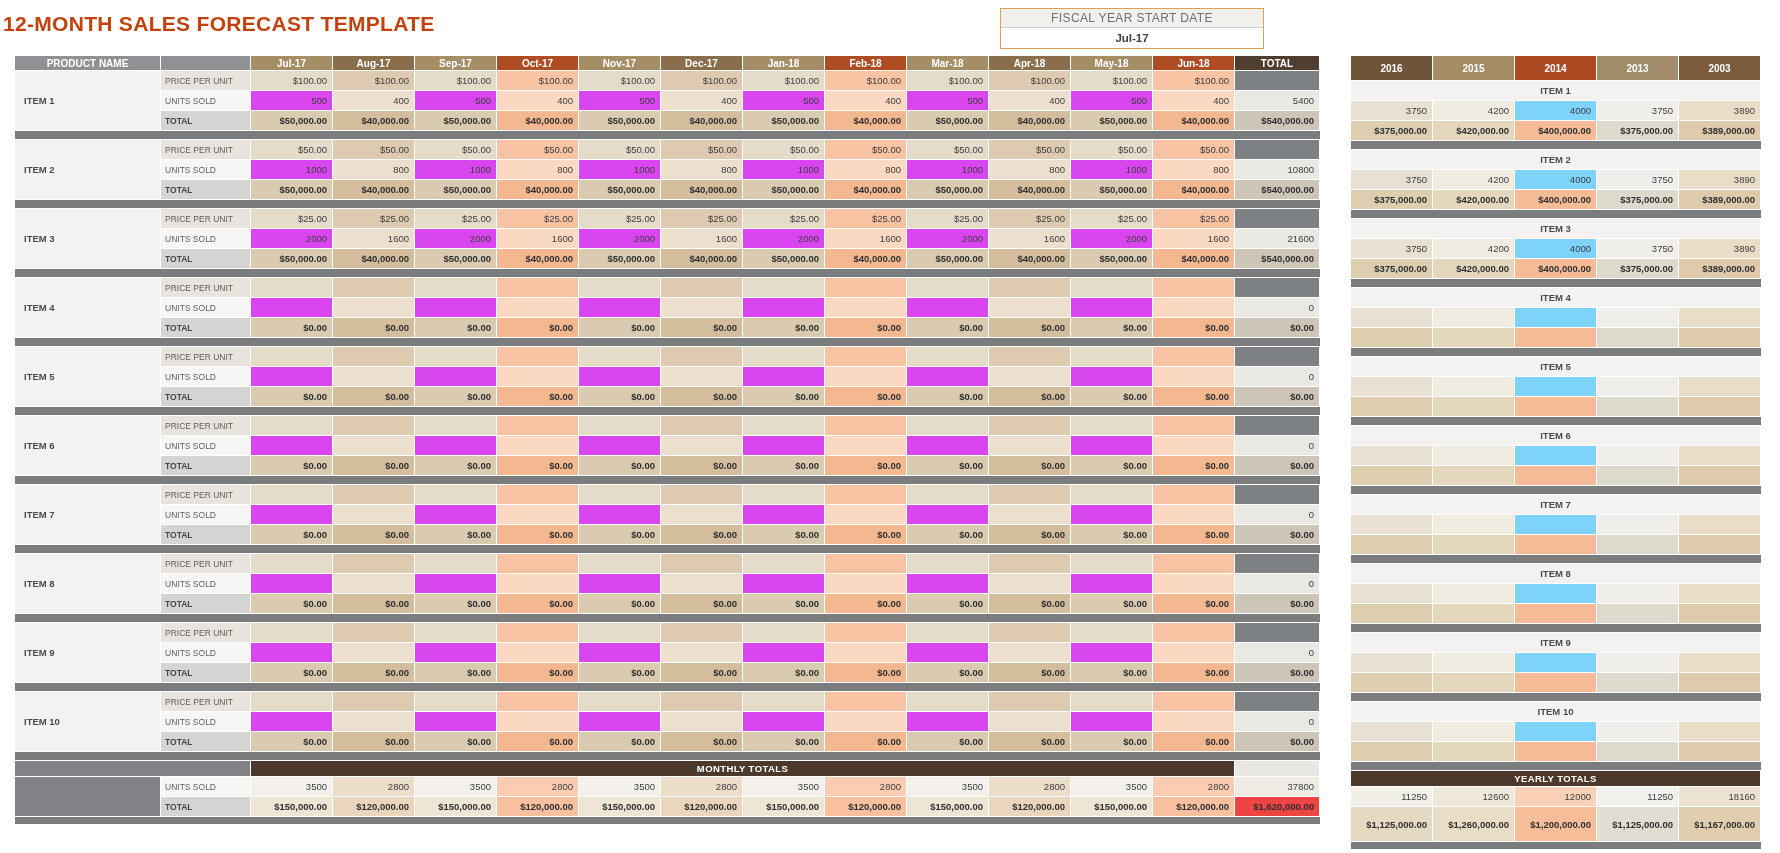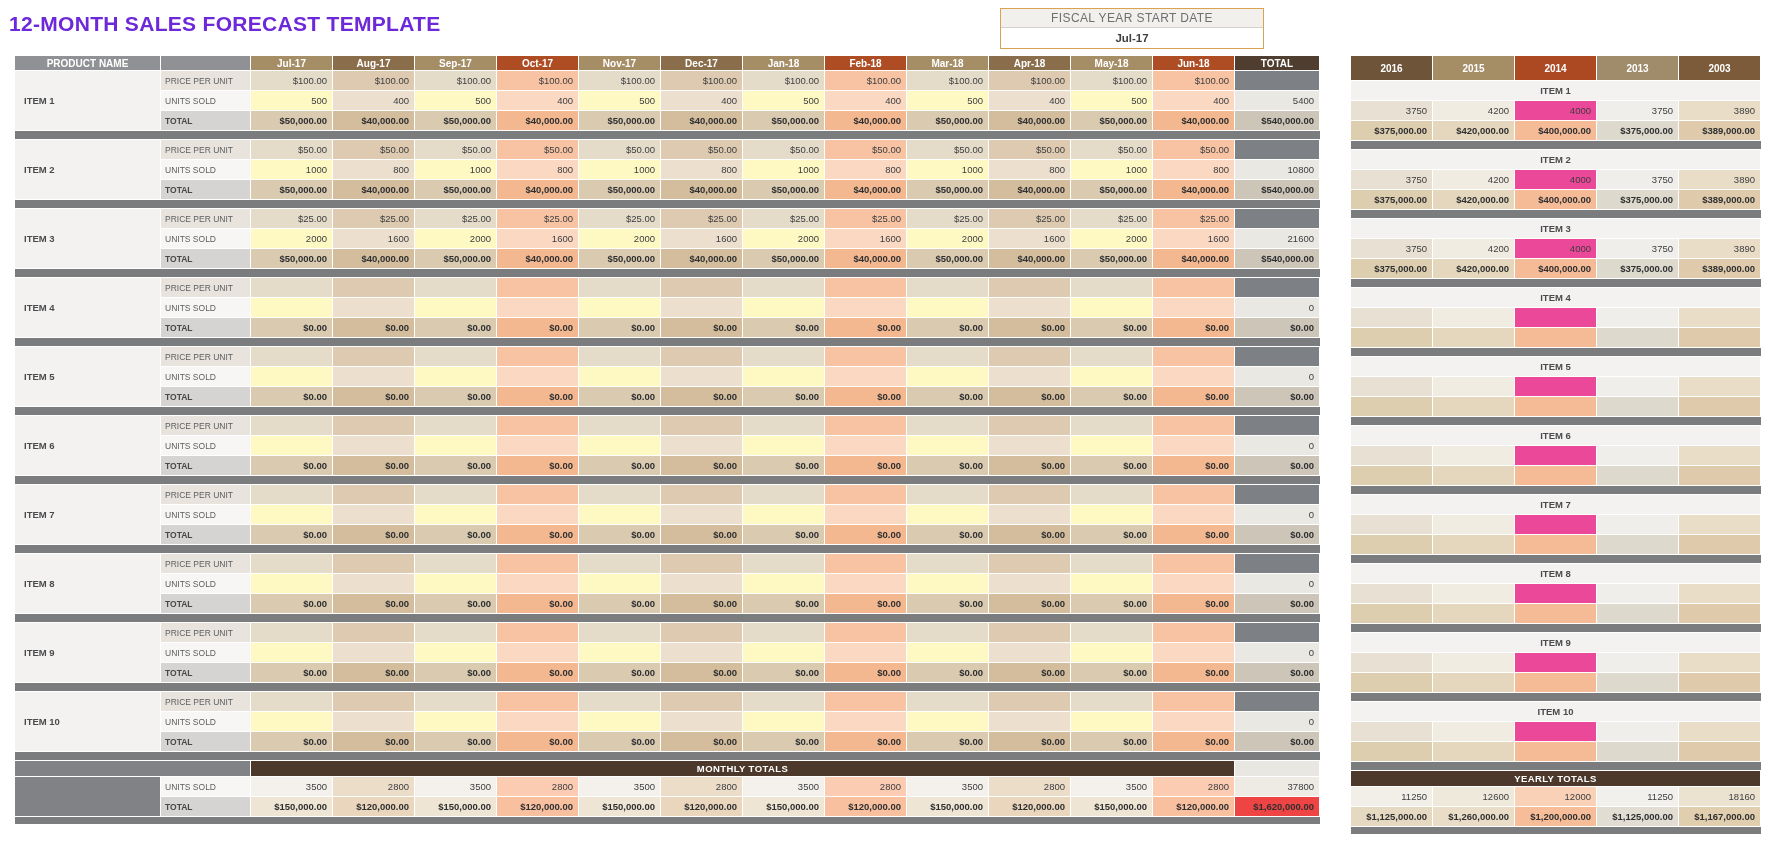--- a/index.html
+++ b/index.html
@@ -1,19 +1,19 @@
 <!DOCTYPE html>
 <html><head>
 <meta charset="utf-8">
 <style>
   html,body{margin:0;padding:0;background:#fff;}
   .stage{position:relative;width:1780px;height:853px;background:#fff;
          font-family:"Liberation Sans",sans-serif;overflow:hidden;}
-  .title{position:absolute;left:9px;top:12px;font-size:21px;font-weight:bold;
-         color:#6d28d9;letter-spacing:.3px;}
+  .title{position:absolute;left:3px;top:12px;font-size:21px;font-weight:bold;
+         color:#c2410c;letter-spacing:.3px;}
   
   .fiscal{position:absolute;left:1000px;top:8px;width:262px;border:1px solid #d9a353;background:#fff;}
   .fiscal .fl{height:18px;line-height:18px;text-align:center;background:#f1f0ed;
               color:#6e6f71;font-size:12px;letter-spacing:.4px;border-bottom:1px solid #d2d1ce;}
   .fiscal .fv{height:20px;line-height:20px;text-align:center;font-size:11.5px;
               font-weight:bold;color:#3e3f41;}
   
   .tables{position:absolute;left:14px;top:55px;display:flex;gap:30px;align-items:flex-start;}
   table{border-collapse:collapse;table-layout:fixed;}
   td{border:1px solid #fff;padding:0 5px;font-size:9.5px;color:#3c3d3f;
@@ -29,33 +29,33 @@
   .h-y14{background:#ac4922;}
   .h-y13{background:#a08b6b;}
   .h-y12{background:#7c5b3a;}
   .iname{background:#f3f2f0;text-align:left;font-weight:bold;color:#4a4b4d;padding-left:9px;}
   .lbl{text-align:left;color:#5d5e60;font-size:8.5px;padding-left:4px;}
   .lblp{background:#e8e4dd;}
   .lblu{background:#f7f6f4;}
   .lblt{background:#d5d4d2;font-weight:bold;color:#47484a;}
   .m{font-weight:bold;color:#2e2f31;}
   .p-tan{background:#e4dbc9;} .p-brown{background:#ddcab0;} .p-orange{background:#f7c3a3;}
-  .u-tan{background:#fef9c3;} .u-brown{background:#ecdfcd;} .u-orange{background:#fad8c2;}
+  .u-tan{background:#d946ef;} .u-brown{background:#ecdfcd;} .u-orange{background:#fad8c2;}
   .t-tan{background:#d9cab0;} .t-brown{background:#d3bd9c;} .t-orange{background:#f3b890;}
   .tcp{background:#7d8084;} .tcu{background:#eae8e2;} .tct{background:#cdc5b8;}
   .sep{background:#7a7c7d;border-left:none;border-right:none;}
   .gblock{background:#808285;border:none;}
   .bar{background:#4c392b;text-align:center;color:#fff;font-weight:bold;
        font-size:9.5px;letter-spacing:.4px;}
   .corner{background:#e9e7e2;}
   .bu-tan{background:#f4f1ec;} .bu-brown{background:#ecddc9;} .bu-orange{background:#fbccb2;}
   .bt-tan{background:#efe5d4;} .bt-brown{background:#e9d6bd;} .bt-orange{background:#f8c09e;}
   .tbu{background:#edebe4;} .tbt{background:#ef4444;}
   .bbar{background:#7a7c7d;border-left:none;border-right:none;}
-  .yu-y16{background:#e8e0d2;} .yu-y15{background:#f1ece2;} .yu-y14{background:#ec4899;}
+  .yu-y16{background:#e8e0d2;} .yu-y15{background:#f1ece2;} .yu-y14{background:#7dd3fc;}
   .yu-y13{background:#efeeeb;} .yu-y12{background:#eaddc7;}
   .yt-y16{background:#ddceb0;} .yt-y15{background:#e4d7bd;} .yt-y14{background:#f5bb96;}
   .yt-y13{background:#ddd9cc;} .yt-y12{background:#dfcbac;}
   .hrow{background:#f3f2f0;text-align:center;font-weight:bold;color:#4a4b4d;}
   .ybu-y16{background:#f2efe9;} .ybu-y15{background:#efe9dc;} .ybu-y14{background:#f9d1b7;}
   .ybu-y13{background:#f1f0ed;} .ybu-y12{background:#ece2d0;}
   .ybt-y16{background:#e6d9c1;} .ybt-y15{background:#eaddc7;} .ybt-y14{background:#f6bd98;}
   .ybt-y13{background:#e1ddd3;} .ybt-y12{background:#e1ceaf;}
 </style>
 </head>
@@ -889,21 +889,21 @@
           <tr style="height: 16px;">
             <td class="bar" colspan="5">YEARLY TOTALS</td>
           </tr>
           <tr style="height: 20px;">
             <td class="ybu-y16">11250</td>
             <td class="ybu-y15">12600</td>
             <td class="ybu-y14">12000</td>
             <td class="ybu-y13">11250</td>
             <td class="ybu-y12">18160</td>
           </tr>
-          <tr style="height: 20px;">
+          <tr style="height: 35px;">
             <td class="m ybt-y16">$1,125,000.00</td>
             <td class="m ybt-y15">$1,260,000.00</td>
             <td class="m ybt-y14">$1,200,000.00</td>
             <td class="m ybt-y13">$1,125,000.00</td>
             <td class="m ybt-y12">$1,167,000.00</td>
           </tr>
           <tr style="height: 8px;">
             <td class="bbar" colspan="5"></td>
           </tr>
         </tbody>

